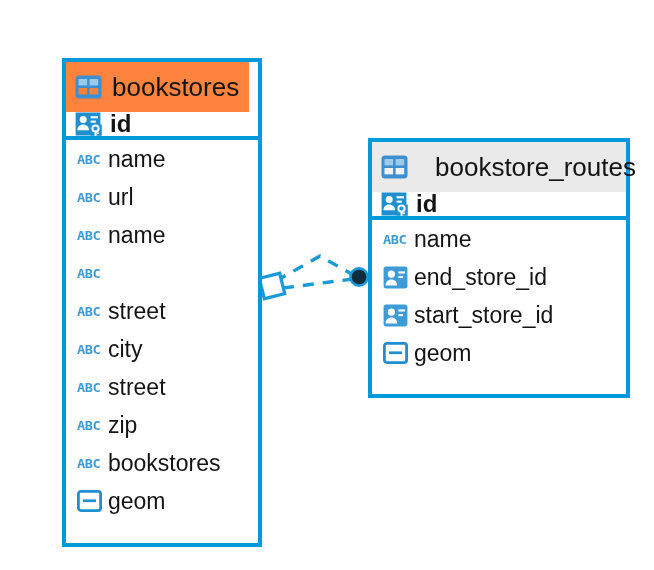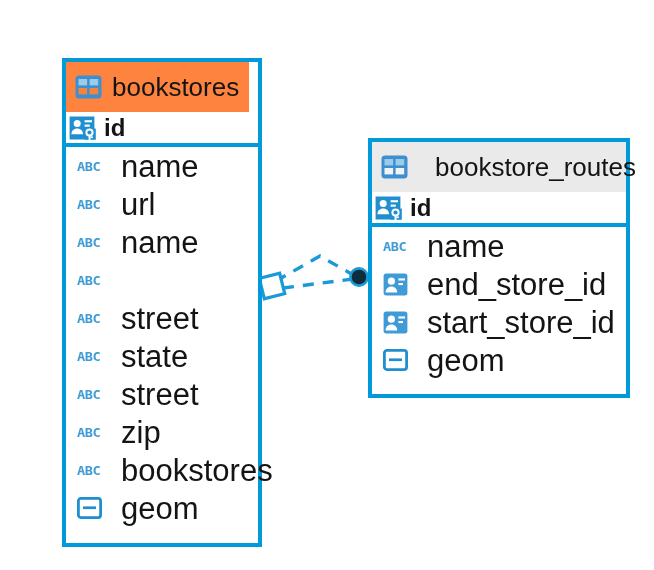--- a/index.html
+++ b/index.html
@@ -35,37 +35,37 @@
   .entity-title{
     font-size:26px;color:#141414;
     margin-left:10px;
     white-space:nowrap;
     line-height:1;
   }
 
   .pk-row{
     position:relative;
     display:flex;align-items:center;
-    height:35px;
-    box-sizing:border-box;
-    padding:0 6px 0 2px;
+    height:28px;
+    box-sizing:border-box;
+    padding:0 6px 0 8px;
     border-bottom:4px solid #0099da;
     background:#ffffff;
   }
   .field-list{position:relative;background:#6d28d9;}
   .field-row{
     display:flex;align-items:center;
     height:38px;
     box-sizing:border-box;
     padding:0 6px 0 11px;
     background:#ffffff;
   }
   .field-label{
-    font-size:31px;color:#141414;
-    margin-left:15px;
+    font-size:23px;color:#141414;
+    margin-left:2px;
     white-space:nowrap;
     line-height:1;
   }
   .field-label.bold{font-weight:bold;font-size:24px;margin-left:8px;}
 
   
   .icon{display:block;flex:none;}
   .icon svg{display:block;}
 
   .abc-icon{
@@ -159,21 +159,21 @@
         <span class="abc-icon">ABC</span>
       </div>
 
       <div class="field-row">
         <span class="abc-icon">ABC</span>
         <span class="field-label">street</span>
       </div>
 
       <div class="field-row">
         <span class="abc-icon">ABC</span>
-        <span class="field-label">state</span>
+        <span class="field-label">city</span>
       </div>
 
       <div class="field-row">
         <span class="abc-icon">ABC</span>
         <span class="field-label">street</span>
       </div>
 
       <div class="field-row">
         <span class="abc-icon">ABC</span>
         <span class="field-label">zip</span>

